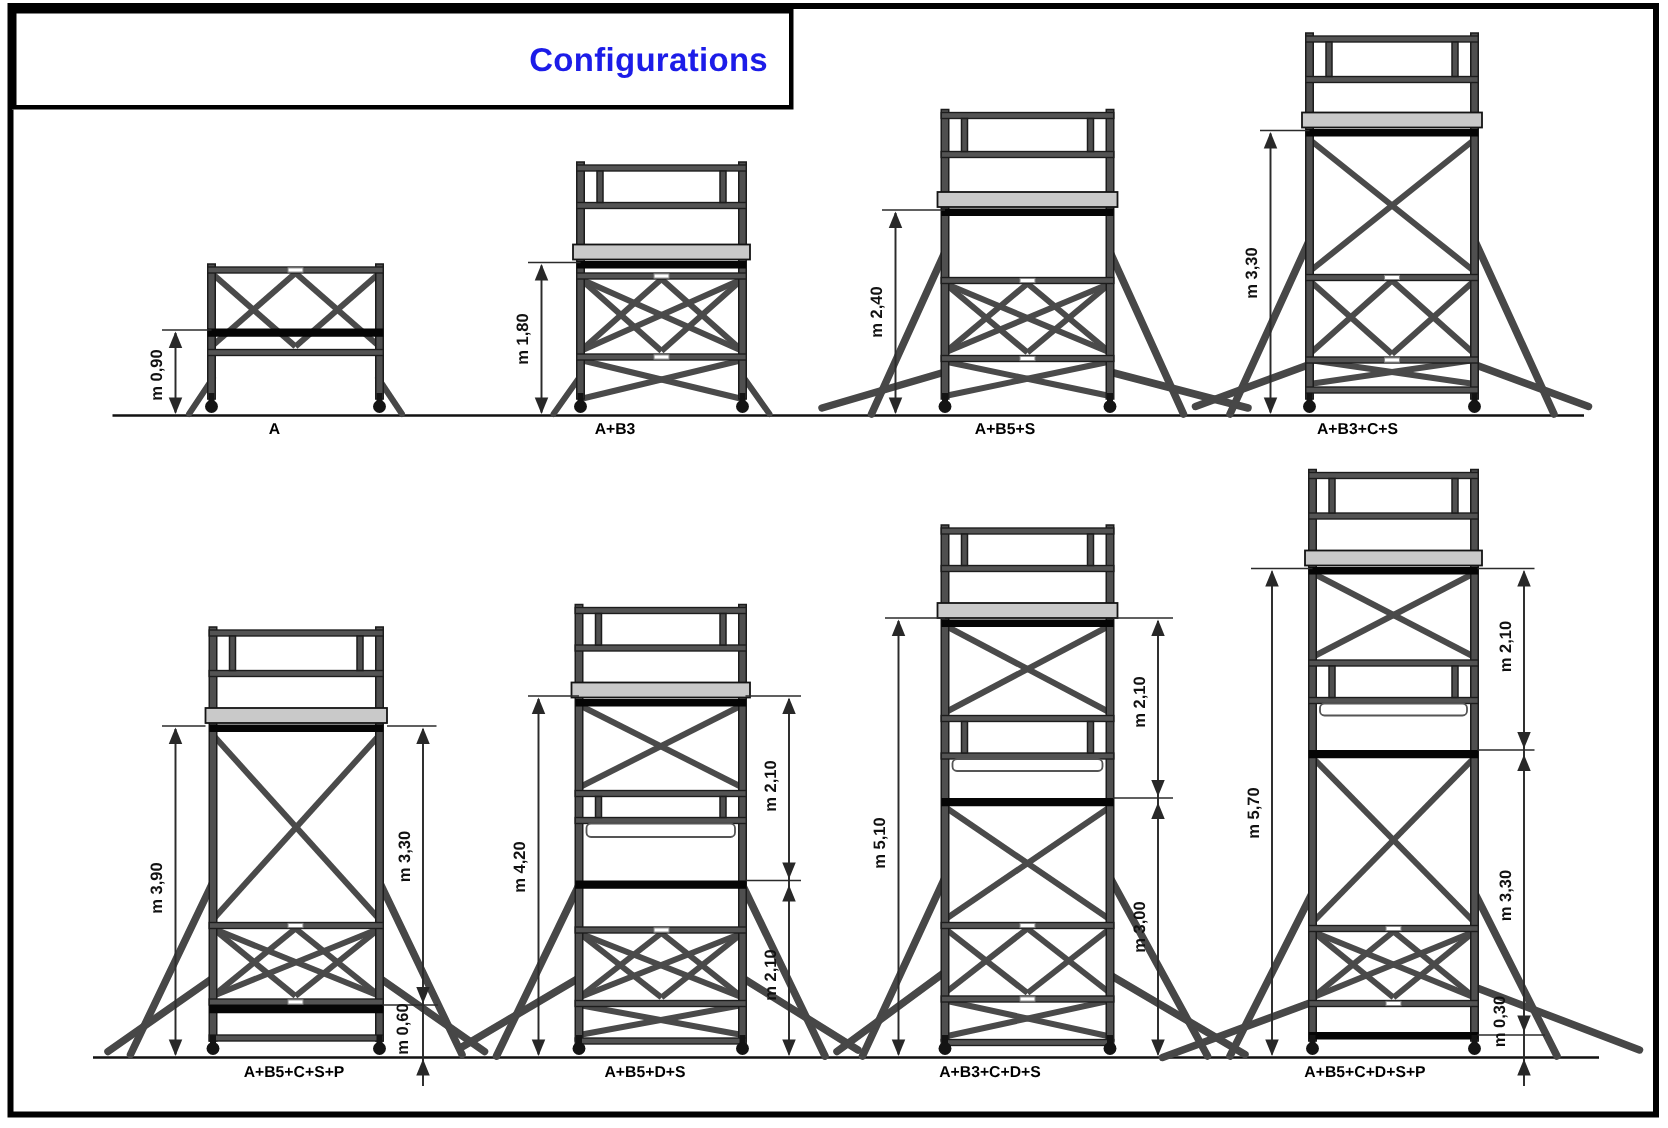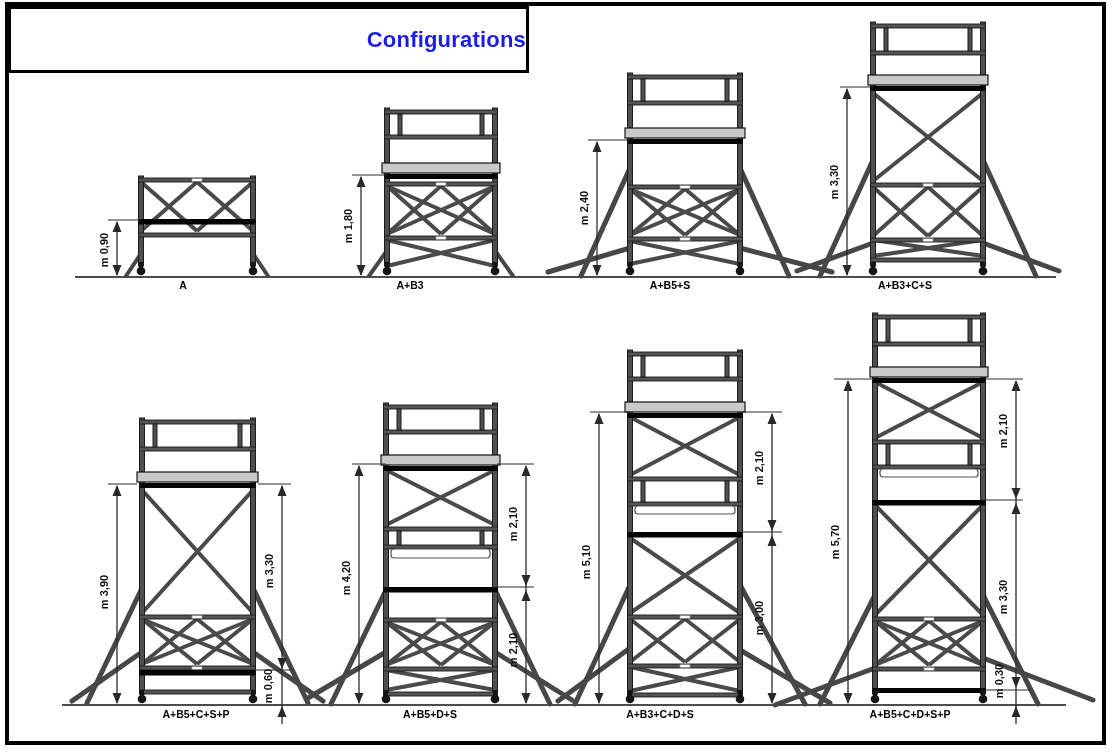--- a/index.html
+++ b/index.html
@@ -2,21 +2,21 @@
 <html><head>
 <meta charset="utf-8">
 <style>
   html,body{margin:0;padding:0;background:#e8e8e8;}
   .page{position:relative;width:1112px;height:752px;background:#ffffff;overflow:hidden;
         font-family:"Liberation Sans", sans-serif;}
   .frame{position:absolute;left:5px;top:2px;width:1101px;height:743px;
          border:4px solid #000;box-sizing:border-box;}
   .title-box{position:absolute;left:8px;top:6px;width:521px;height:67px;
              border:3px solid #000;box-sizing:border-box;background:#fff;z-index:3;
-             display:flex;align-items:center;justify-content:flex-end;}
+             display:flex;align-items:center;justify-content:flex-end;padding-right:14px;}
   .title-box span{color:#1c1ce8;font-weight:bold;font-size:22px;letter-spacing:0.2px;}
   svg.draw{position:absolute;left:0;top:0;z-index:2;}
   .post{fill:#4f4f4f;stroke:#1c1c1c;stroke-width:1;}
   .rail{fill:#535353;stroke:#1c1c1c;stroke-width:0.9;}
   .brace{stroke:#4a4a4a;stroke-width:4;fill:none;}
   .stab{stroke:#474747;stroke-width:5;fill:none;stroke-linecap:round;}
   .feet{stroke:#474747;stroke-width:4;fill:none;stroke-linecap:round;}
   .deck{fill:#c9c9c9;stroke:#141414;stroke-width:1.2;}
   .wdeck{fill:#ffffff;stroke:#555;stroke-width:1.2;}
   .pblack{fill:#050505;}

